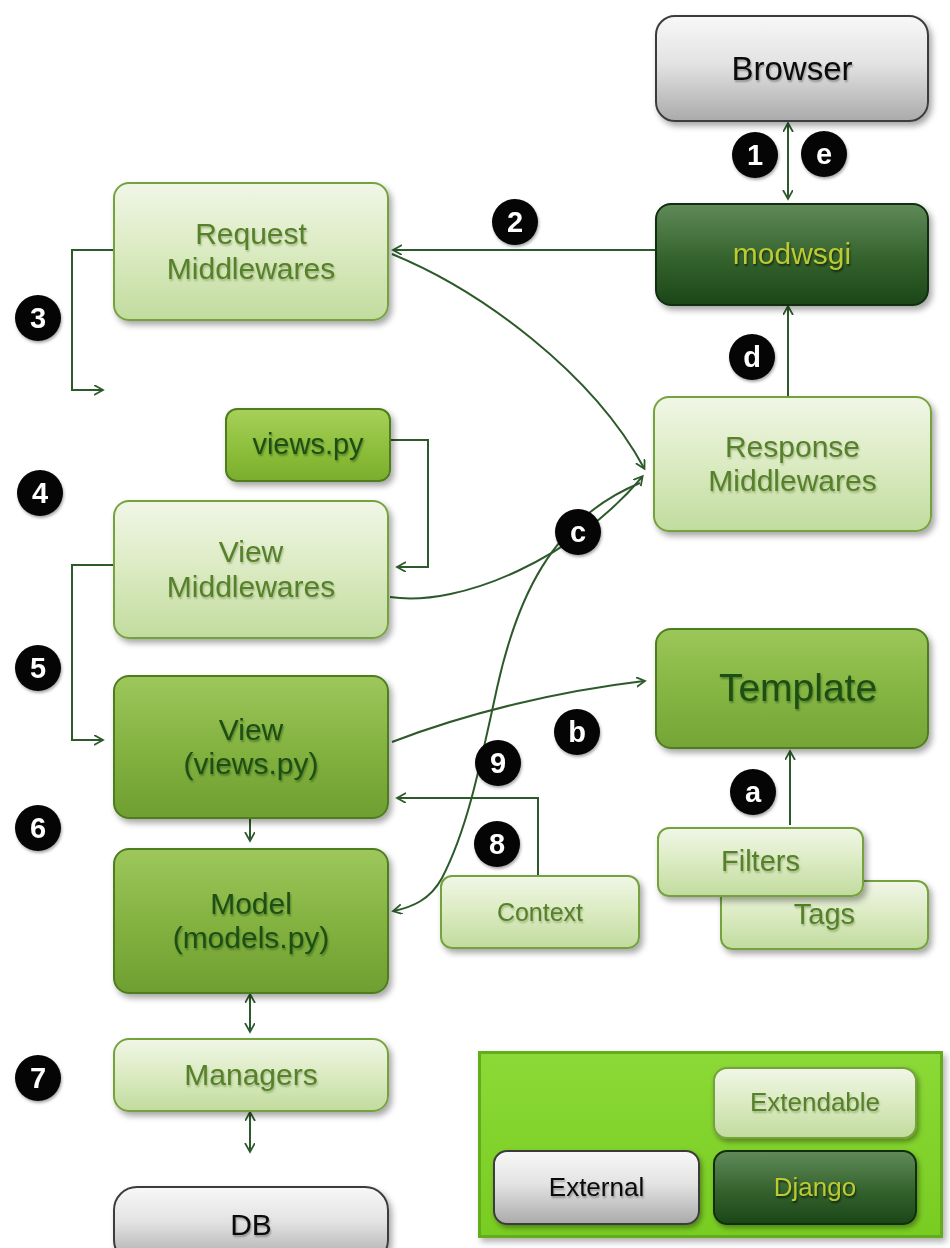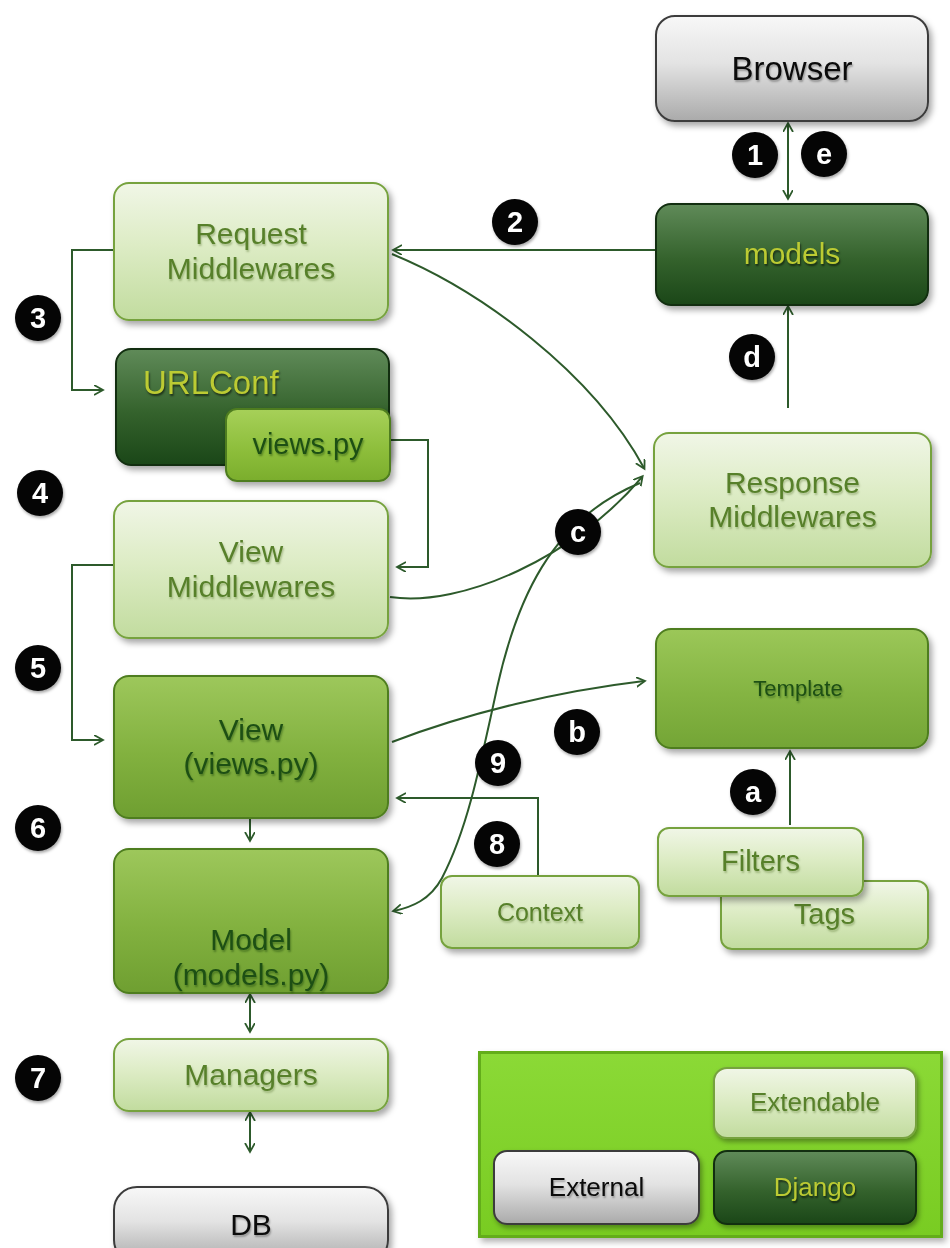--- a/index.html
+++ b/index.html
@@ -58,66 +58,63 @@
       <path d="M640,483 C550,520 516,602 497,688 C478,776 466,832 442,878 C430,900 412,907 394,911" marker-end="url(#ah)"></path>
       <path d="M392,742 C470,712 560,691 644,681" marker-end="url(#ah)"></path>
     </g>
   </svg>
 
   <div class="box gray" style="left:655px;top:15px;width:270px;height:103px;border-radius:20px;">
     <span class="lbl" style="font-size:33px;">Browser</span>
     </div>
 
   <div class="box dark" style="left:655px;top:203px;width:270px;height:99px;">
-    <span class="lbl">models</span>
+    <span class="lbl">modwsgi</span>
     </div>
 
   <div class="box light" style="left:113px;top:182px;width:272px;height:135px;">
     <span class="lbl">Request
 Middlewares</span>
     </div>
 
-  <div class="box dark align-tl" style="left:115px;top:348px;width:245px;height:100px;">
-    <span class="lbl" style="font-size:33px;">URLConf</span>
-    </div>
 
   <div class="box mid" style="left:225px;top:408px;width:162px;height:70px;border-radius:12px;z-index:3;background:linear-gradient(180deg,#a6d058 0%,#8cbd3a 60%,#7bae2d 100%);">
     <span class="lbl" style="font-size:29px;">views.py</span>
     </div>
 
   <div class="box light" style="left:113px;top:500px;width:272px;height:135px;">
     <span class="lbl">View
 Middlewares</span>
     </div>
 
   <div class="box mid" style="left:113px;top:675px;width:272px;height:140px;">
     <span class="lbl">View
 (views.py)</span>
     </div>
 
-  <div class="box mid" style="left:113px;top:848px;width:272px;height:142px;align-items:flex-end;">
+  <div class="box mid" style="left:113px;top:848px;width:272px;height:142px;">
     <span class="lbl">Model
 (models.py)</span>
     </div>
 
   <div class="box light" style="left:113px;top:1038px;width:272px;height:70px;">
     <span class="lbl">Managers</span>
     </div>
 
   <div class="box gray" style="left:113px;top:1186px;width:272px;height:74px;border-radius:24px;">
     <span class="lbl">DB</span>
     </div>
 
-  <div class="box light" style="left:653px;top:432px;width:275px;height:132px;align-items:center;">
+  <div class="box light" style="left:653px;top:396px;width:275px;height:132px;align-items:center;">
     <span class="lbl">Response
 Middlewares</span>
     </div>
 
   <div class="box mid" style="left:655px;top:628px;width:270px;height:117px;background:linear-gradient(180deg,#9bc758 0%,#84b442 55%,#74a536 100%);">
-    <span class="lbl" style="font-size:22px;margin-left:12px;">Template</span>
+    <span class="lbl" style="font-size:39px;margin-left:12px;">Template</span>
     </div>
 
   <div class="box light" style="left:720px;top:880px;width:205px;height:66px;border-radius:12px;z-index:2;">
     <span class="lbl" style="font-size:29px;">Tags</span>
     </div>
 
   <div class="box light" style="left:657px;top:827px;width:203px;height:66px;border-radius:12px;z-index:3;">
     <span class="lbl" style="font-size:29px;">Filters</span>
     </div>
 

